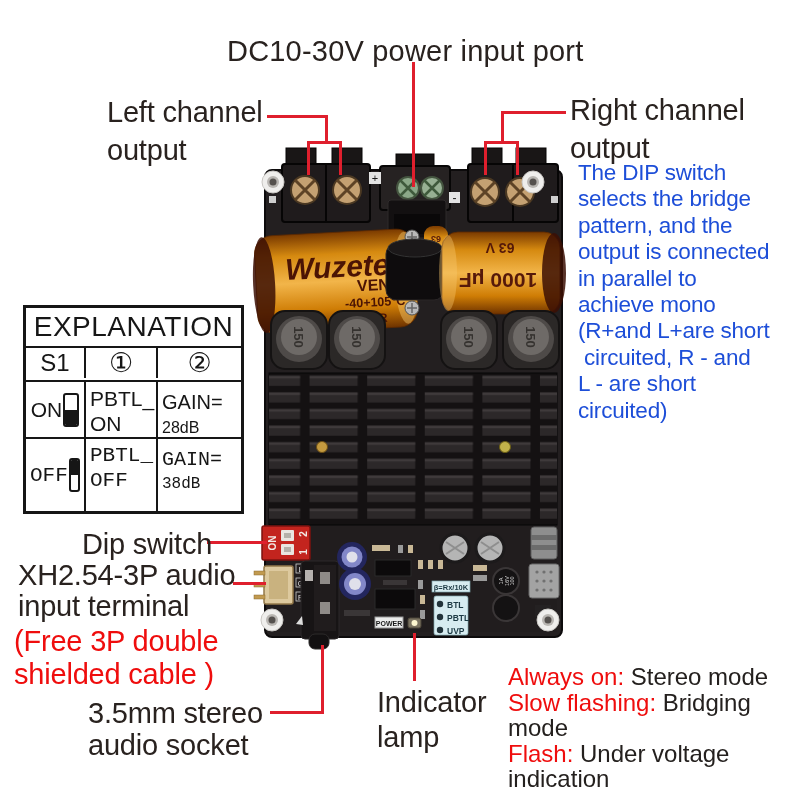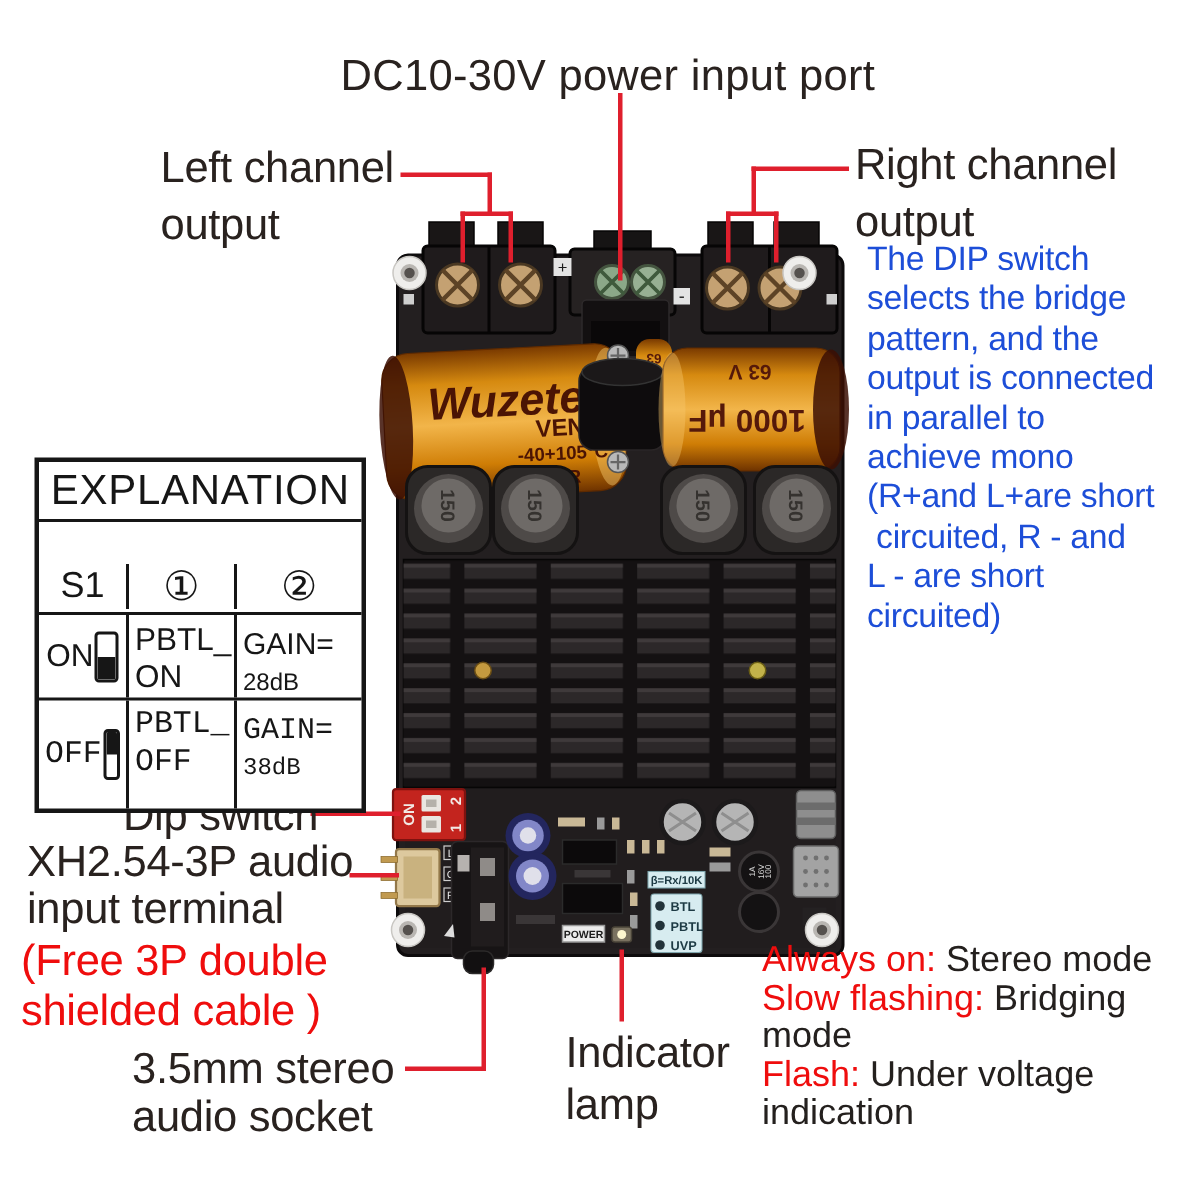--- a/index.html
+++ b/index.html
@@ -22,21 +22,21 @@
   .exp .c2{width:72px;}
   .exp .c3{flex:1;}
   .exp .subhdr{height:30px;display:flex;align-items:center;justify-content:center;font-size:24px;padding:0;}
   .exp .cell2{font-size:21px;line-height:25px;padding-top:4px;}
   .exp .gaincell{font-size:20px;line-height:25px;padding-top:8px;}
   .exp .gaincell .v{text-align:left;font-size:16px;}
   .statecell{display:flex;align-items:center;justify-content:center;font-size:21px;gap:1px;}
   .sw{width:12px;height:30px;border:2px solid #161616;border-radius:3px;overflow:hidden;display:flex;flex-direction:column;}
   .sw span{flex:1;}
   .sw .f{background:#161616;}
-  .led-modes{position:absolute;left:508px;top:627px;font-size:24px;line-height:25.6px;color:#24201e;}
+  .led-modes{position:absolute;left:508px;top:664px;font-size:24px;line-height:25.6px;color:#24201e;}
   .led-modes span{white-space:pre;}
   .dipnote{position:absolute;left:578px;top:160px;font-size:22.5px;line-height:26.4px;color:#1d4ed8;letter-spacing:-0.2px;}
   svg text{font-family:"Liberation Sans",sans-serif;}
 </style>
 </head>
 <body>
 
 <div class="canvas">
 
   <svg style="position:absolute;left:248px;top:140px;" width="330" height="515" viewBox="0 0 330 515">
@@ -354,21 +354,21 @@
   <div class="led-modes">
     <div><span class="red">Always on:</span><span> Stereo mode</span></div>
     <div><span class="red">Slow flashing:</span><span> Bridging</span></div>
     <div><span class="red"></span><span>mode</span></div>
     <div><span class="red">Flash:</span><span> Under voltage</span></div>
     <div><span class="red"></span><span>indication</span></div>
   </div>
 
   <div class="exp">
     <div class="hdr">EXPLANATION</div>
-    <div class="row" style="height:32px;margin-top:28px;">
+    <div class="row" style="height:32px;">
       <div class="c c1 subhdr">S1</div>
       <div class="c c2 subhdr" style="font-size:27px;">①</div>
       <div class="c c3 subhdr" style="font-size:27px;">②</div>
     </div>
     <div class="row" style="height:55px;">
       <div class="c c1 statecell">
         <span>ON</span>
         <span class="sw">
             <span></span>
             <span class="f"></span>

